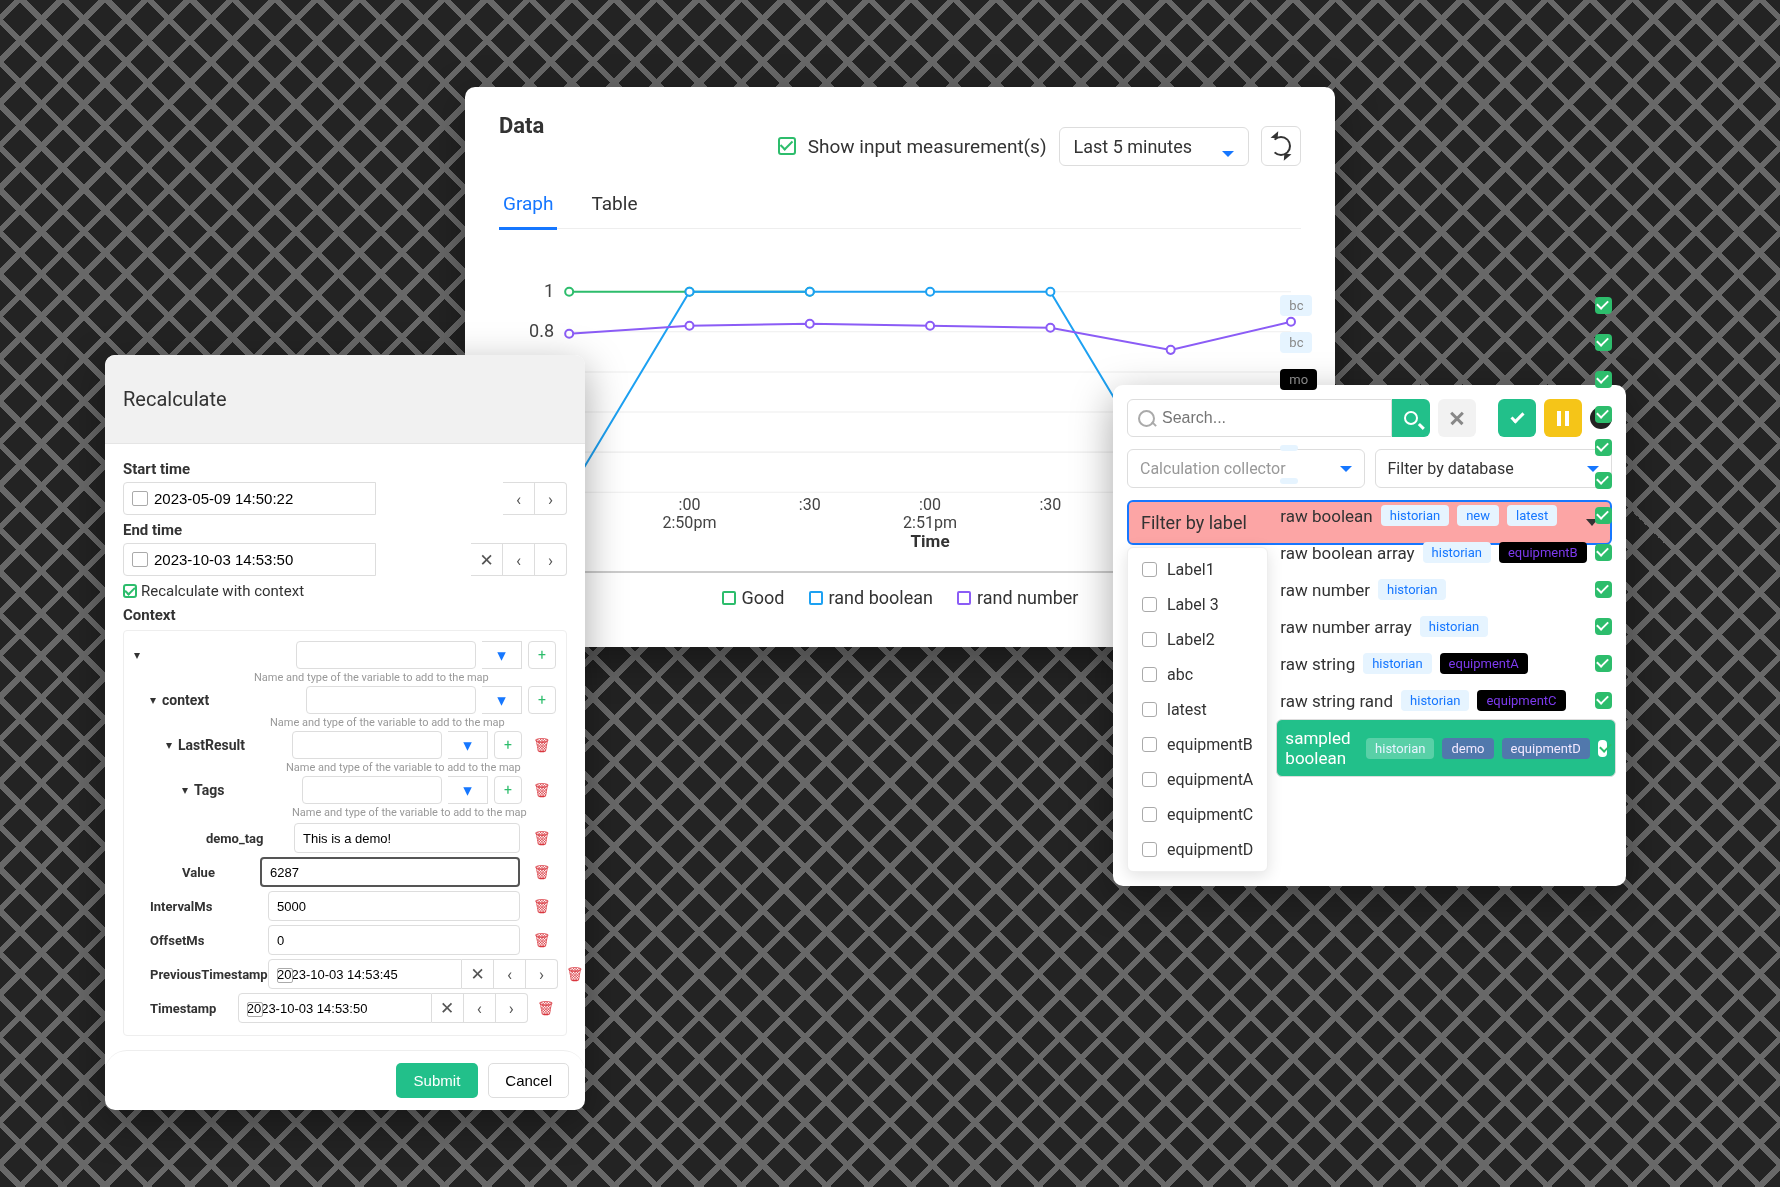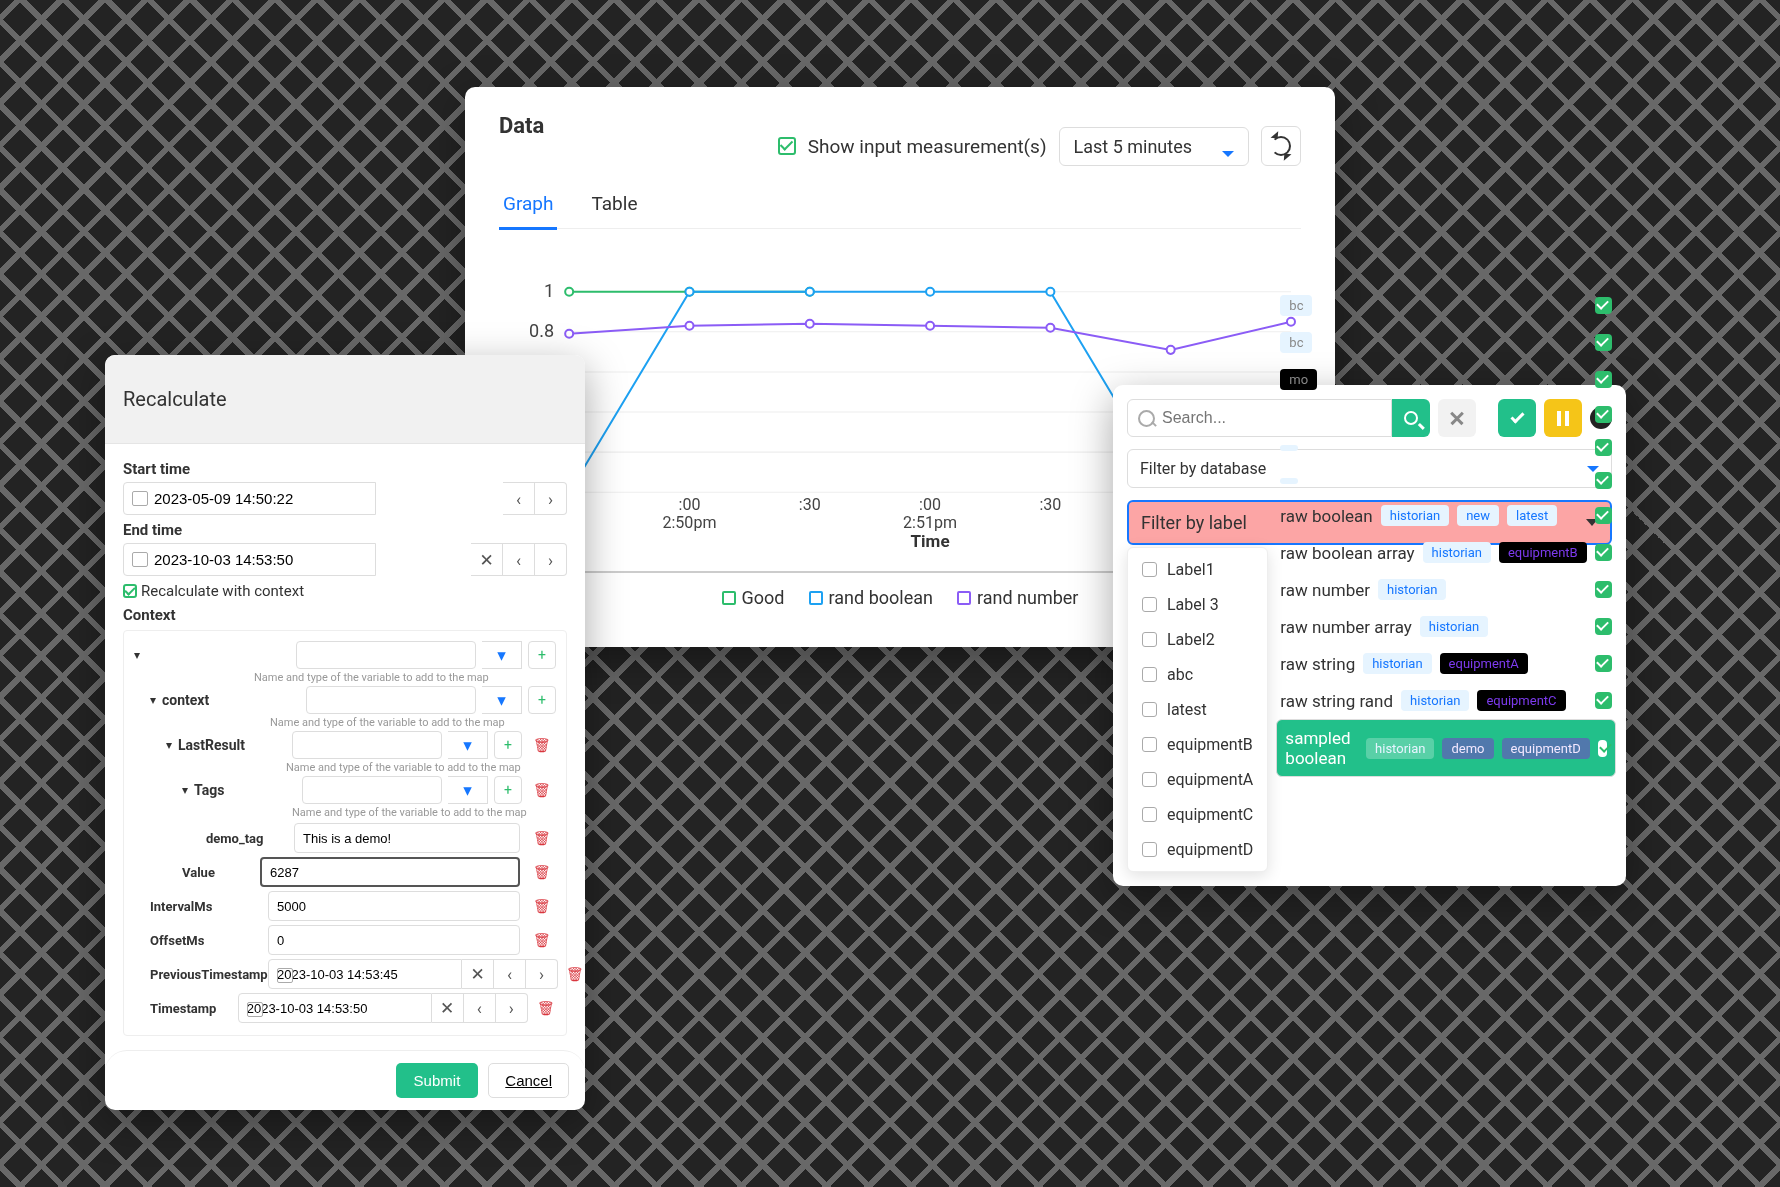--- a/index.html
+++ b/index.html
@@ -60,21 +60,21 @@
   .trash { color: #d9363e; width: 28px; height: 28px; display:flex; align-items:center; justify-content:center; cursor:pointer;}
   .hint { color: #999; font-size: 11px; padding-left: 0; }
   .kv-row { display:flex; align-items:center; gap:8px; margin-top:4px; }
   .kv-row .k { font-weight:700; width: 110px; text-align:left; font-size:13px; }
   .kv-row input { flex:1; border:1px solid #ddd; border-radius:4px; height:30px; padding:0 8px; font-size:13px; }
   .ts-in { display:flex; flex:1;}
   .ts-in input{ border-radius:4px 0 0 4px;}
   .ts-in .mini-btn{height:30px;}
   .recalc-foot { border-top: 1px solid #eee; padding: 12px 16px; display:flex; justify-content:flex-end; gap:10px;border-radius:22px;}
   .btn-primary { background:#22c08a; color:#fff; border:none; border-radius:5px; padding:8px 18px; font-size:15px; cursor:pointer;}
-  .btn-default { background:#fff; border:1px solid #ddd; border-radius:5px; padding:8px 16px; font-size:15px; cursor:pointer;text-decoration:underline;}
+  .btn-default { background:#fff; border:1px solid #ddd; border-radius:5px; padding:8px 16px; font-size:15px; cursor:pointer;}
 
   
   .filter-panel { left: 1113px; top: 385px; width: 513px; padding: 14px; }
   .fp-row1 { display:flex; gap:8px; align-items:center; }
   .search-wrap { flex:1; display:flex; }
   .search-in { flex:1; border:1px solid #ddd; border-radius:6px 0 0 6px; padding:9px 10px 9px 34px; font-size:16px; }
   .search-wrap{position:relative;}
   .search-wrap::before{content:""; position:absolute; left:11px; top:11px; width:13px; height:13px; border:2px solid #aaa; border-radius:50%;}
   .search-wrap::after{content:""; position:absolute; left:24px; top:24px; width:6px; height:2px; background:#aaa; transform:rotate(45deg);}
   .sq-btn { width:38px; height:38px; border-radius:6px; display:flex; align-items:center; justify-content:center; cursor:pointer; }
@@ -319,20 +319,24 @@
     <div style="width:6px"></div>
     <div class="sq-btn sq-green2">
         <span class="chk-ic"></span>
       </div>
     <div class="sq-btn sq-yellow">
         <span class="pause-ic"></span>
       </div>
     <div class="info-ic">!</div>
   </div>
   <div class="fp-row2">
+    <div class="sel">
+        <span>Calculation collector</span>
+        <span class="chev chev-down"></span>
+      </div>
     <div class="sel" style="color:#333">
         <span>Filter by database</span>
         <span class="chev chev-down"></span>
       </div>
   </div>
   <div class="fp-row3">
     <div class="label-sel">
         <span>Filter by label</span>
         <span class="chev" style="border-top:7px solid #333"></span>
       </div>

